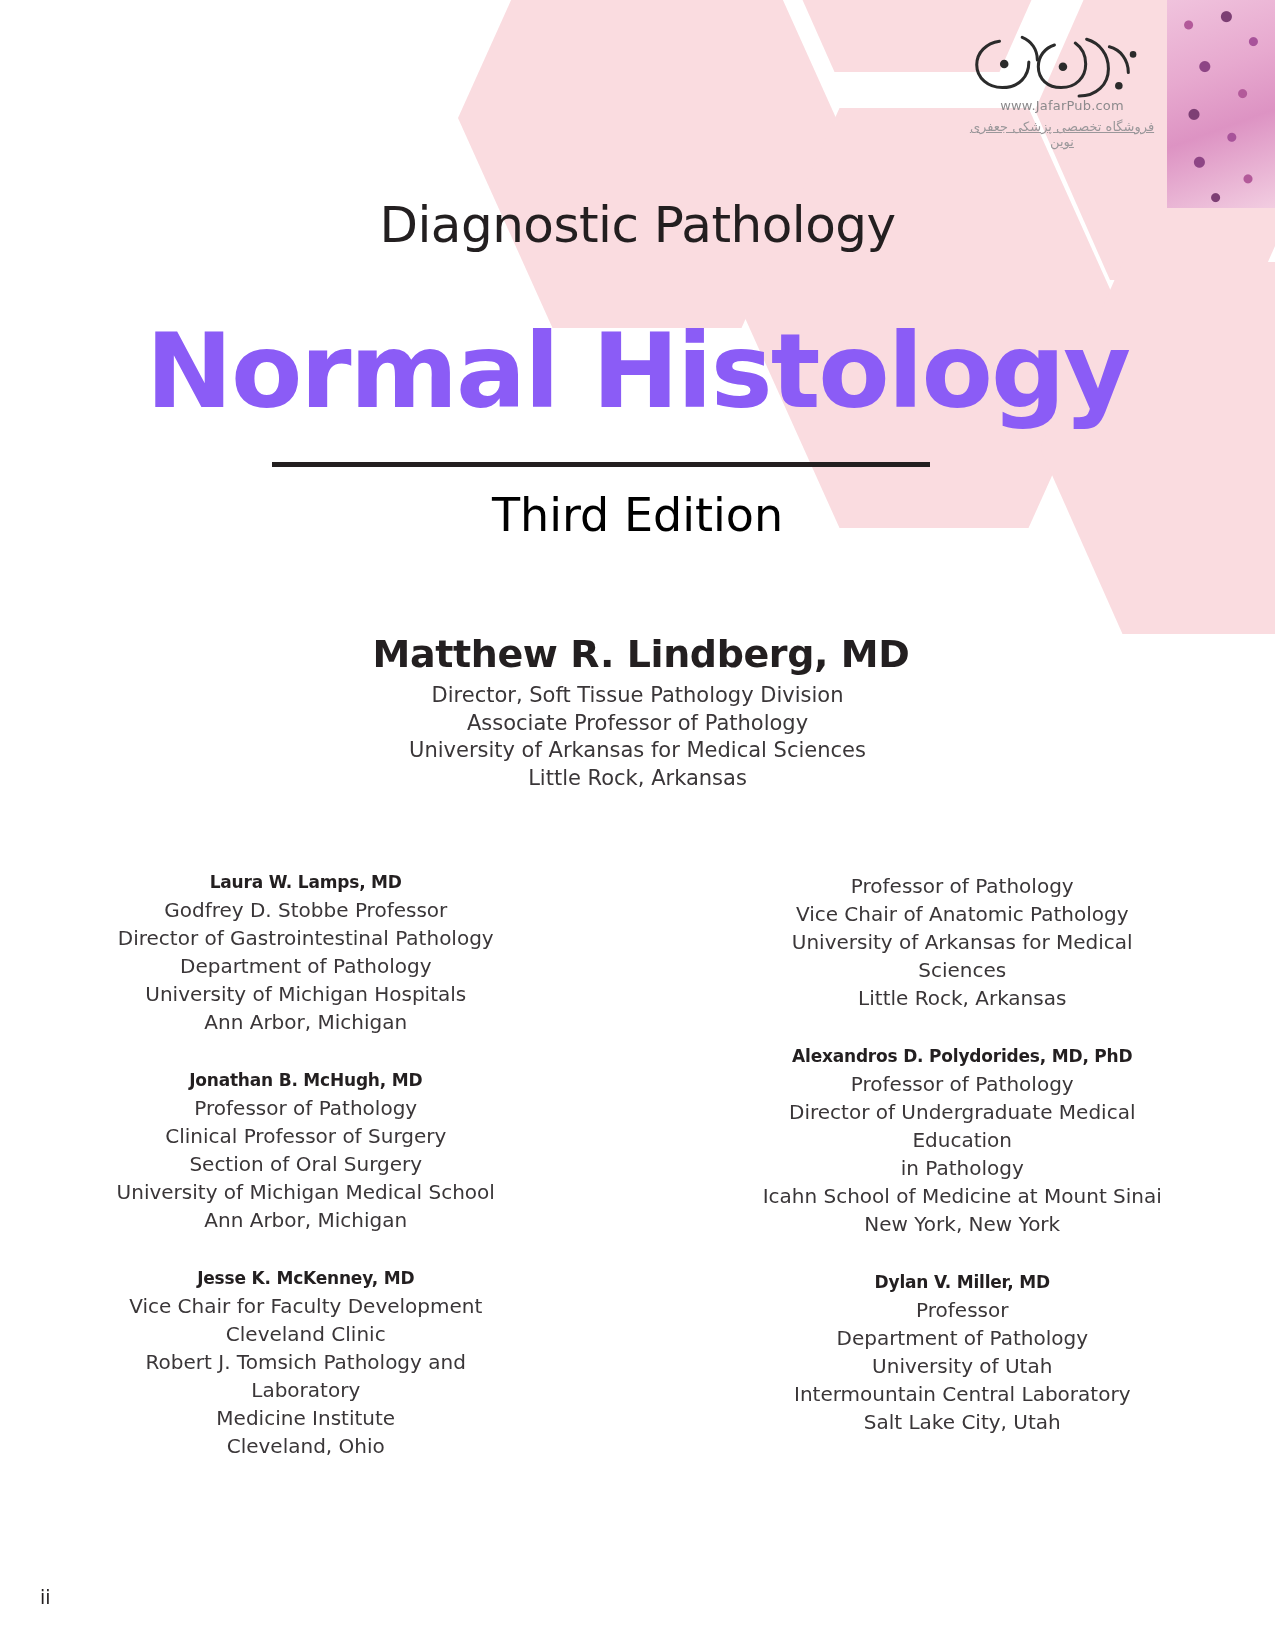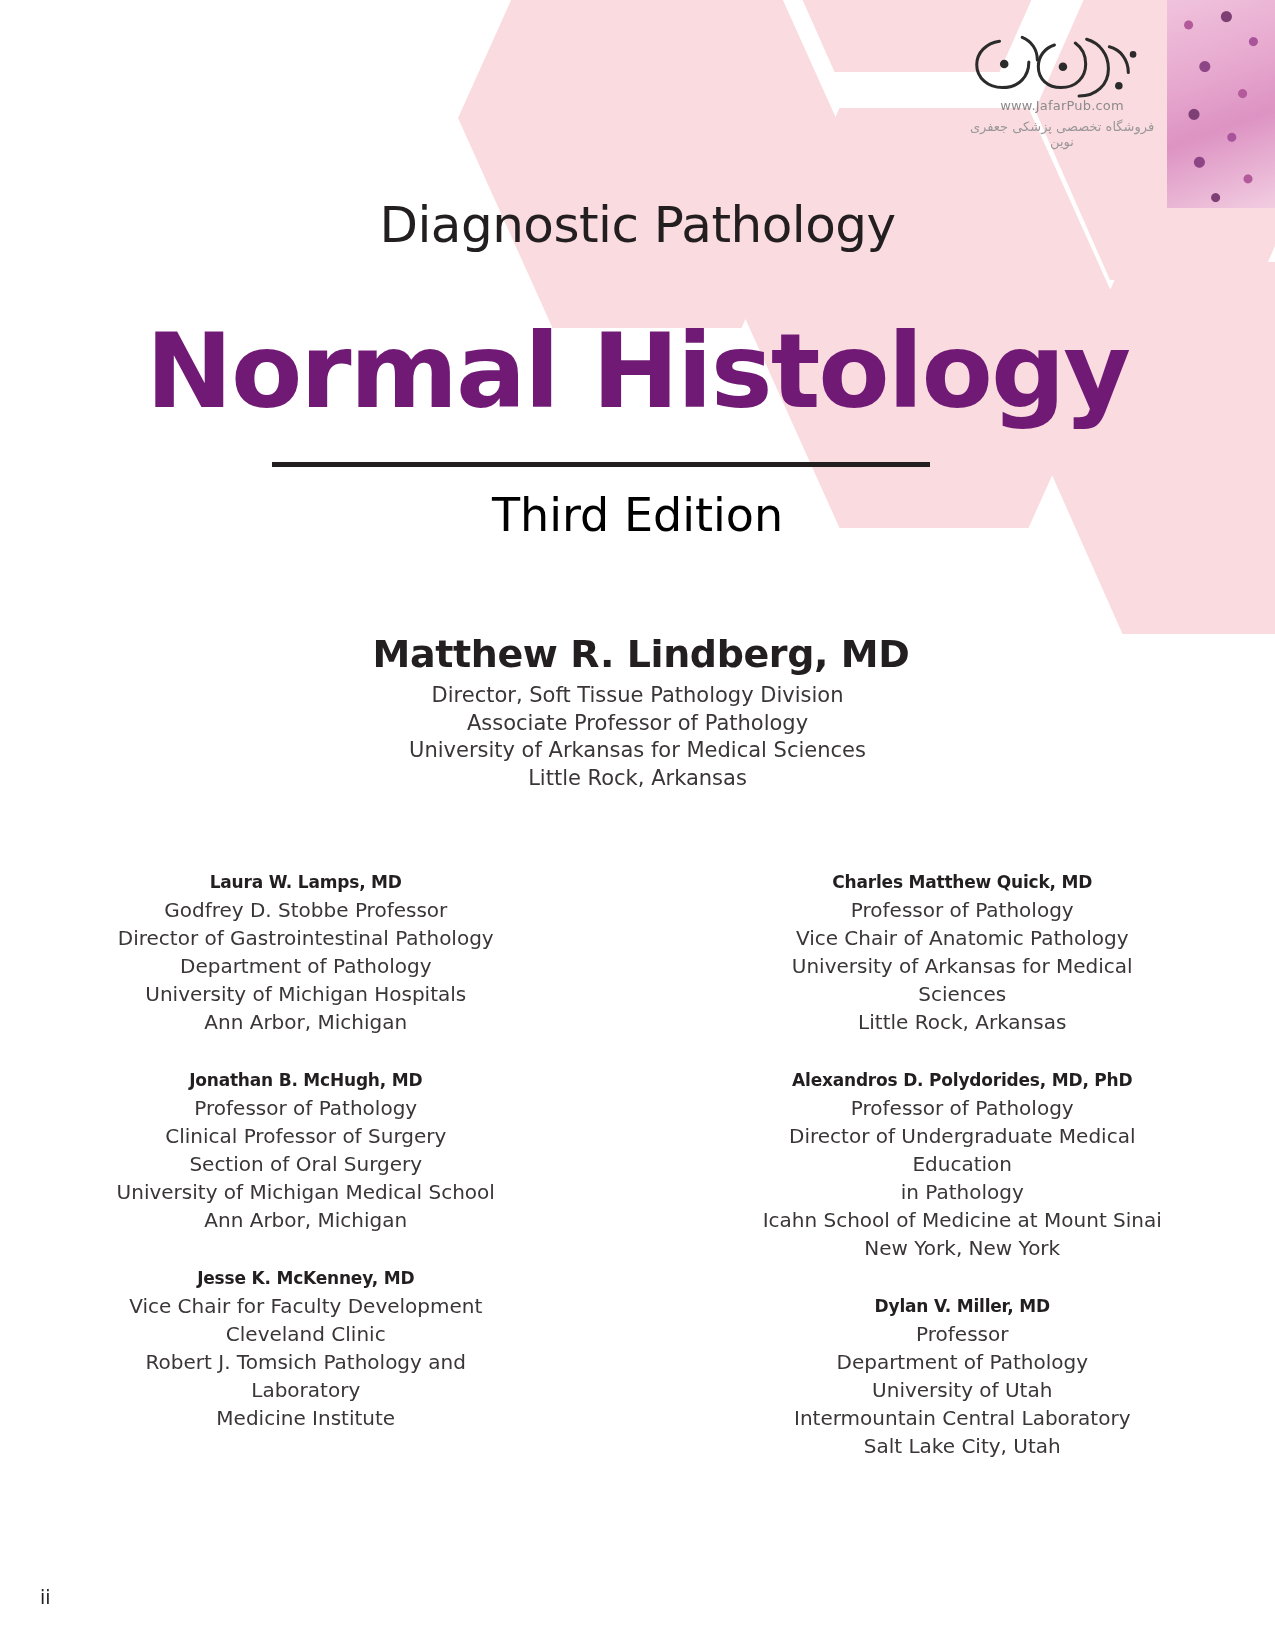--- a/index.html
+++ b/index.html
@@ -72,20 +72,21 @@
     font-family: "DejaVu Sans", sans-serif;
     font-size: 13px;
     color: #8c8a8c;
     letter-spacing: .2px;
     direction: ltr;
   }
   .publisher-fa {
     font-size: 13px;
     color: #9a979a;
     margin-top: 6px;
+    text-decoration: underline;
   }
 
   
   .content {
     position: relative;
     z-index: 4;
   }
   .series-title {
     position: absolute;
     top: 196px;
@@ -99,21 +100,21 @@
   }
   .main-title {
     position: absolute;
     top: 318px;
     left: 0;
     width: 1275px;
     text-align: center;
     font-size: 104px;
     line-height: 1.02;
     font-weight: 700;
-    color: #701a75;
+    color: #8b5cf6;
     letter-spacing: -2px;
   }
   .rule {
     position: absolute;
     top: 462px;
     left: 272px;
     width: 658px;
     height: 5px;
     background: #231f20;
   }
@@ -267,29 +268,29 @@
         </div>
       </div>
 
       <div class="contributor">
         <div class="name">Jesse K. McKenney, MD</div>
         <div class="aff">
           <div>Vice Chair for Faculty Development</div>
           <div>Cleveland Clinic</div>
           <div>Robert J. Tomsich Pathology and Laboratory</div>
           <div>Medicine Institute</div>
+          <div>Cleveland, Ohio</div>
         </div>
       </div>
 
     </div>
 
     <div class="col col-right">
 
       <div class="contributor">
-        <div class="name">Charles Matthew Quick, MD</div>
         <div class="aff">
           <div>Professor of Pathology</div>
           <div>Vice Chair of Anatomic Pathology</div>
           <div>University of Arkansas for Medical Sciences</div>
           <div>Little Rock, Arkansas</div>
         </div>
       </div>
 
       <div class="contributor">
         <div class="name">Alexandros D. Polydorides, MD, PhD</div>

